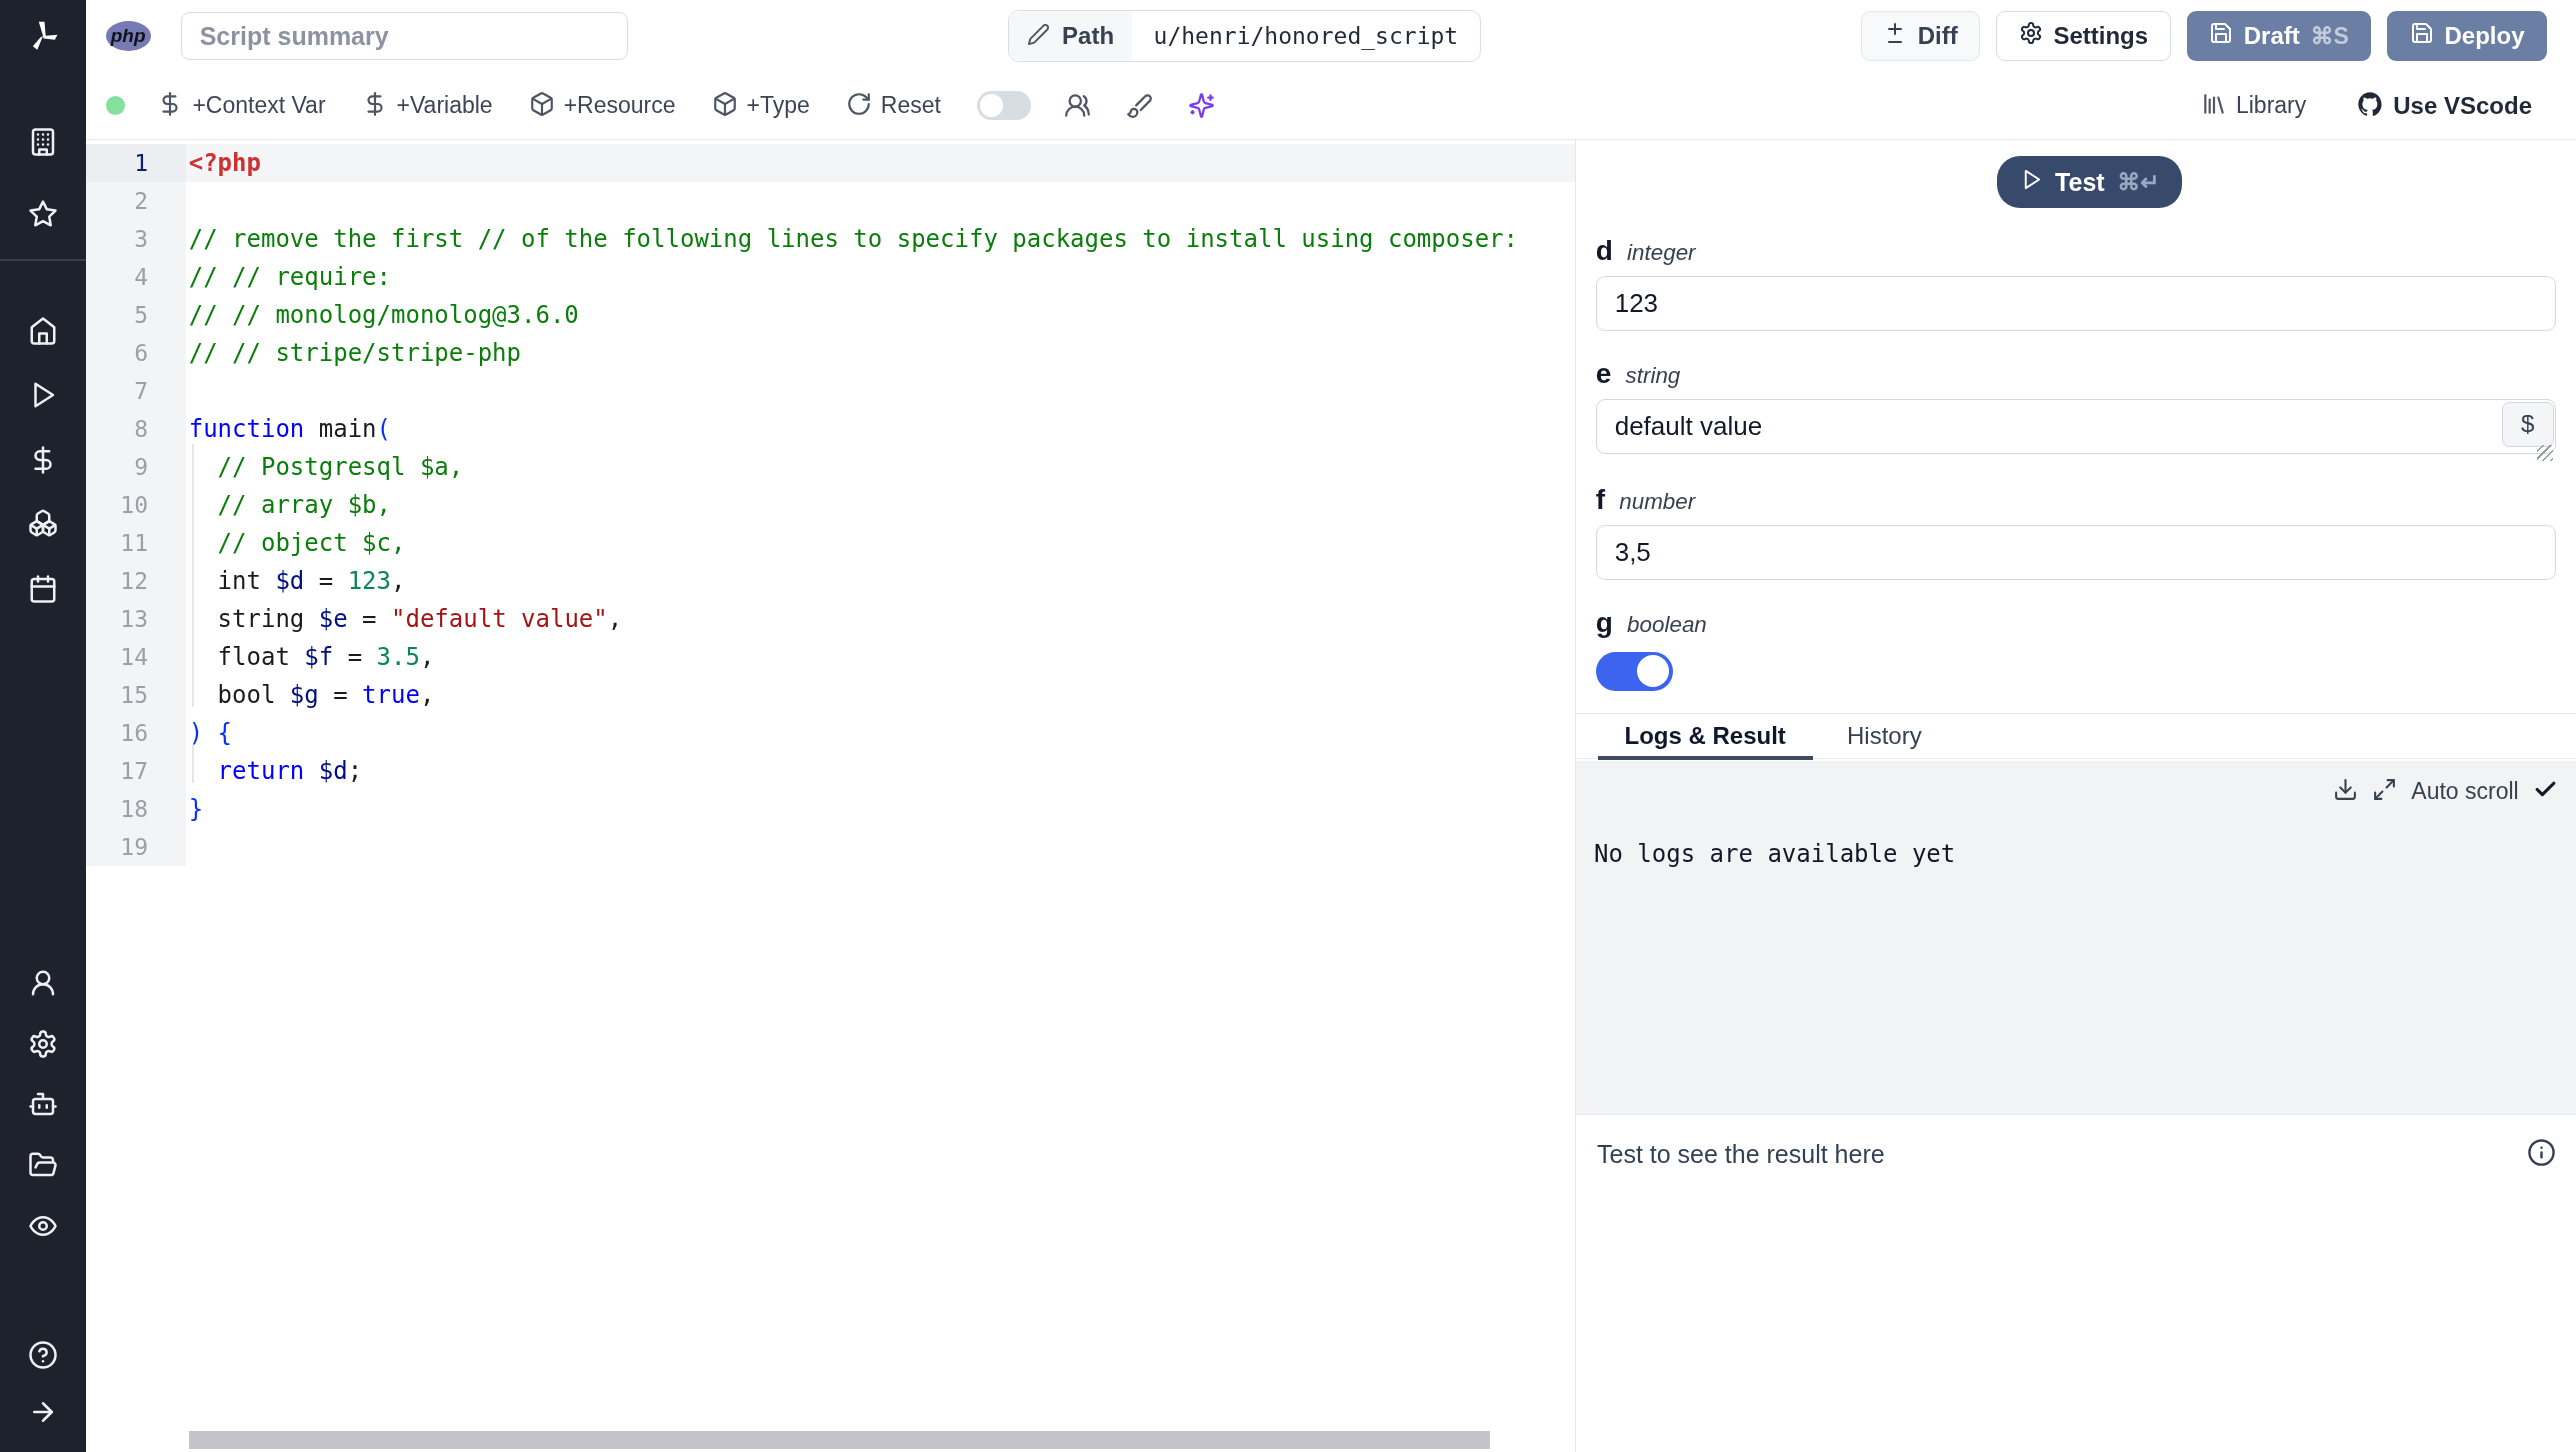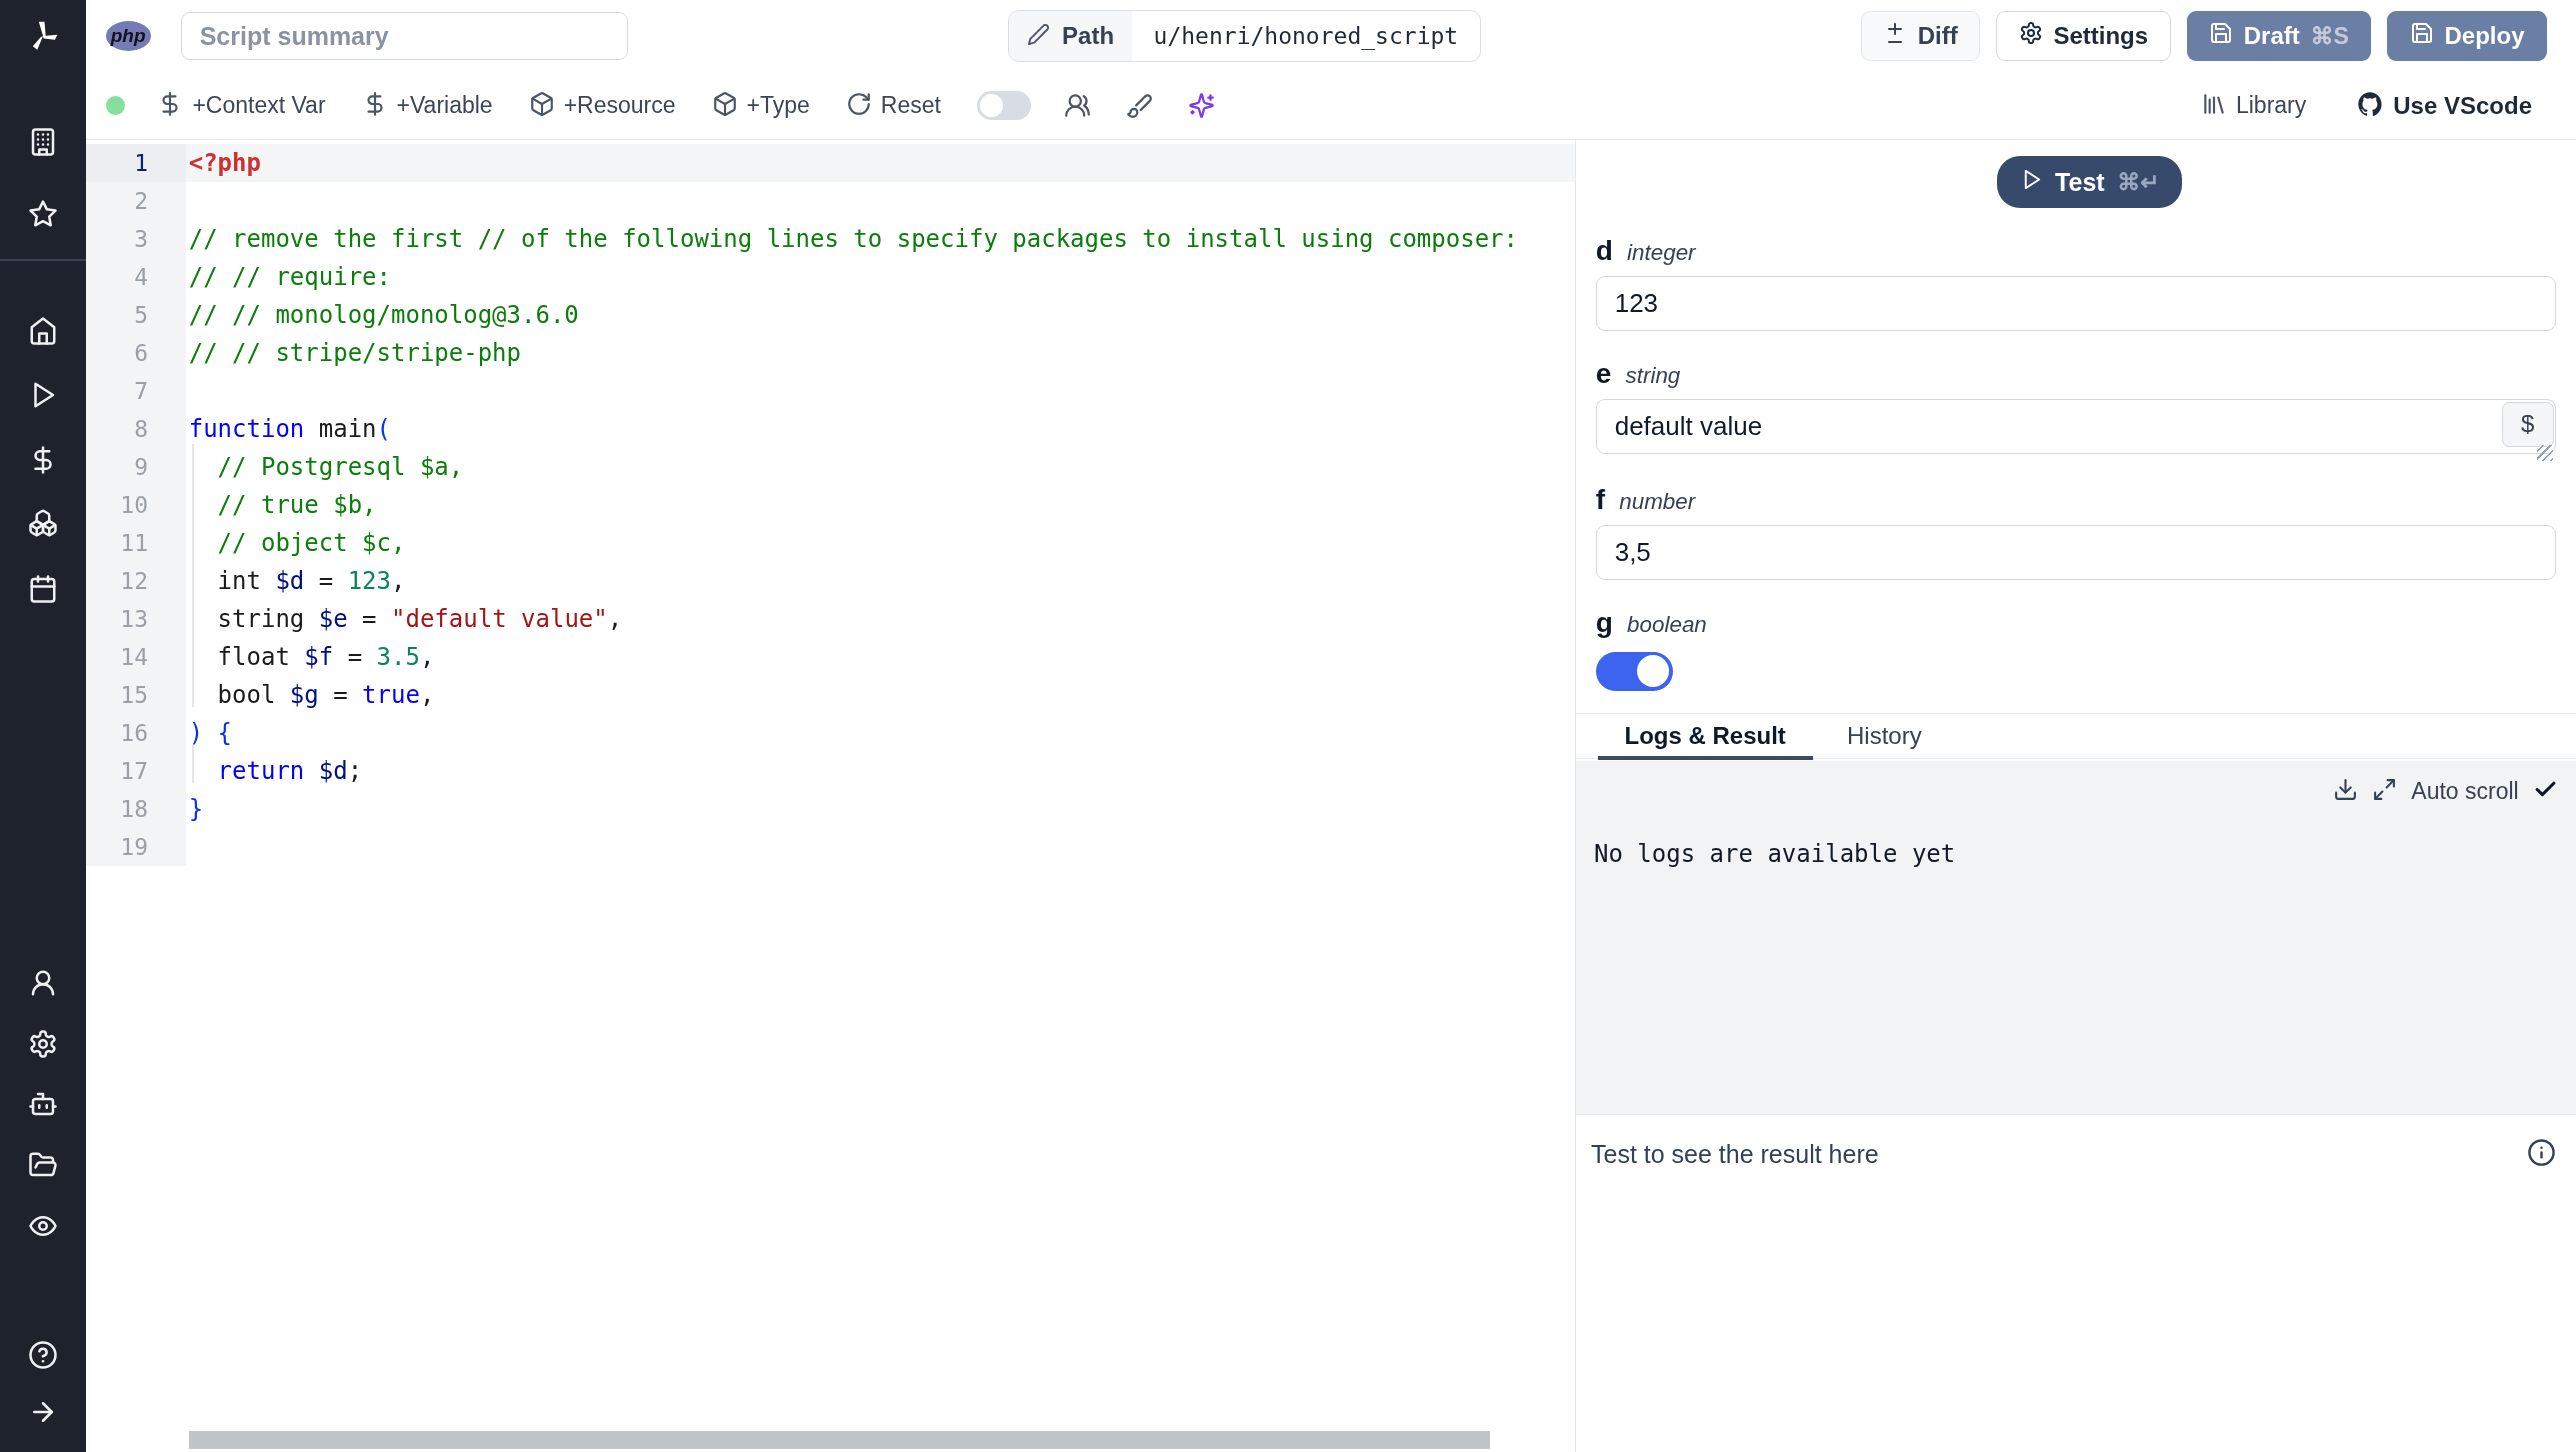--- a/index.html
+++ b/index.html
@@ -132,21 +132,21 @@
                        background:#3f4a5f; }
   .logs-panel { position:absolute; left:0; right:0; top:47px; height:353px; background:#f1f3f5; }
   .autoscroll-row { position:absolute; top:16px; right:18px; display:flex; align-items:center; gap:14.3px; }
   .autoscroll-row svg { width:25px; height:25px; stroke:#374151; stroke-width:2; fill:none;
                         stroke-linecap:round; stroke-linejoin:round; cursor:pointer; }
   .autoscroll-label { font-size:23px; color:#374151; }
   .no-logs { position:absolute; left:18px; top:79px; font-family:"DejaVu Sans Mono",monospace;
              font-size:24px; color:#111827; }
   .result-area { position:absolute; left:0; right:0; top:400px; bottom:0; background:#fff;
                  border-top:0.9px solid #e7e9ec; }
-  .result-text { position:absolute; left:15px; top:25px; font-size:25px; color:#334155; }
+  .result-text { position:absolute; left:21px; top:25px; font-size:25px; color:#334155; }
   .info-icon { position:absolute; right:19.7px; top:23px; width:29px; height:29px; cursor:pointer; }
   .info-icon svg { width:29px; height:29px; stroke:#334155; stroke-width:2; fill:none;
                    stroke-linecap:round; stroke-linejoin:round; }
 </style>
 </head>
 <body>
 
 <div class="app">
 
   <nav class="sidebar">
@@ -419,21 +419,21 @@
     <div class="code-lines">
         <div class="cl cur"><span class="ln">1</span><span class="lc"><span class="t-tag">&lt;?php</span></span></div>
         <div class="cl"><span class="ln">2</span><span class="lc"></span></div>
         <div class="cl"><span class="ln">3</span><span class="lc"><span class="t-com">// remove the first // of the following lines to specify packages to install using composer:</span></span></div>
         <div class="cl"><span class="ln">4</span><span class="lc"><span class="t-com">// // require:</span></span></div>
         <div class="cl"><span class="ln">5</span><span class="lc"><span class="t-com">// // monolog/monolog@3.6.0</span></span></div>
         <div class="cl"><span class="ln">6</span><span class="lc"><span class="t-com">// // stripe/stripe-php</span></span></div>
         <div class="cl"><span class="ln">7</span><span class="lc"></span></div>
         <div class="cl"><span class="ln">8</span><span class="lc"><span class="t-kw">function</span><span class="t-pl"> main</span><span class="t-br">(</span></span></div>
         <div class="cl"><span class="ln">9</span><span class="lc"><span class="t-pl">  </span><span class="t-com">// Postgresql $a,</span></span></div>
-        <div class="cl"><span class="ln">10</span><span class="lc"><span class="t-pl">  </span><span class="t-com">// true $b,</span></span></div>
+        <div class="cl"><span class="ln">10</span><span class="lc"><span class="t-pl">  </span><span class="t-com">// array $b,</span></span></div>
         <div class="cl"><span class="ln">11</span><span class="lc"><span class="t-pl">  </span><span class="t-com">// object $c,</span></span></div>
         <div class="cl"><span class="ln">12</span><span class="lc"><span class="t-pl">  int </span><span class="t-var">$d</span><span class="t-pl"> = </span><span class="t-num">123</span><span class="t-pl">,</span></span></div>
         <div class="cl"><span class="ln">13</span><span class="lc"><span class="t-pl">  string </span><span class="t-var">$e</span><span class="t-pl"> = </span><span class="t-str">"default value"</span><span class="t-pl">,</span></span></div>
         <div class="cl"><span class="ln">14</span><span class="lc"><span class="t-pl">  float </span><span class="t-var">$f</span><span class="t-pl"> = </span><span class="t-num">3.5</span><span class="t-pl">,</span></span></div>
         <div class="cl"><span class="ln">15</span><span class="lc"><span class="t-pl">  bool </span><span class="t-var">$g</span><span class="t-pl"> = </span><span class="t-kw">true</span><span class="t-pl">,</span></span></div>
         <div class="cl"><span class="ln">16</span><span class="lc"><span class="t-br">) {</span></span></div>
         <div class="cl"><span class="ln">17</span><span class="lc"><span class="t-pl">  </span><span class="t-kw">return</span><span class="t-pl"> </span><span class="t-var">$d</span><span class="t-pl">;</span></span></div>
         <div class="cl"><span class="ln">18</span><span class="lc"><span class="t-br">}</span></span></div>
         <div class="cl"><span class="ln">19</span><span class="lc"></span></div>
       </div>

